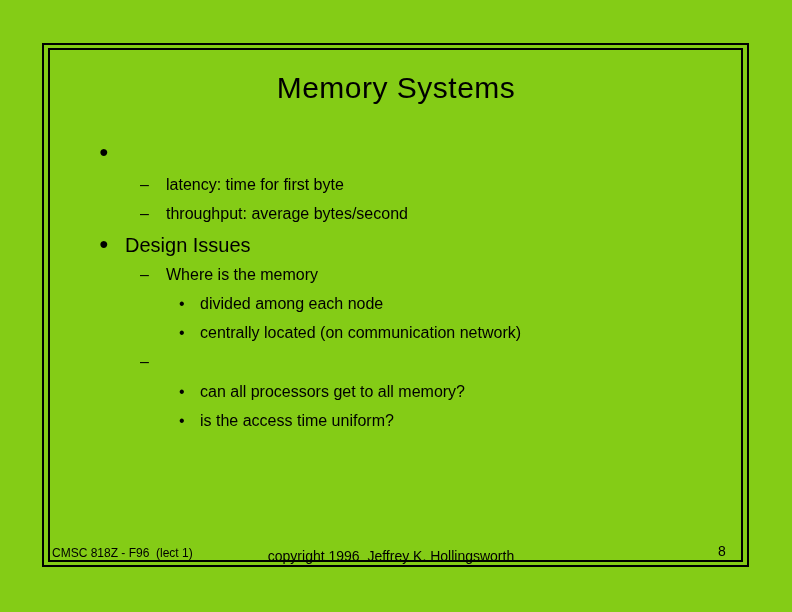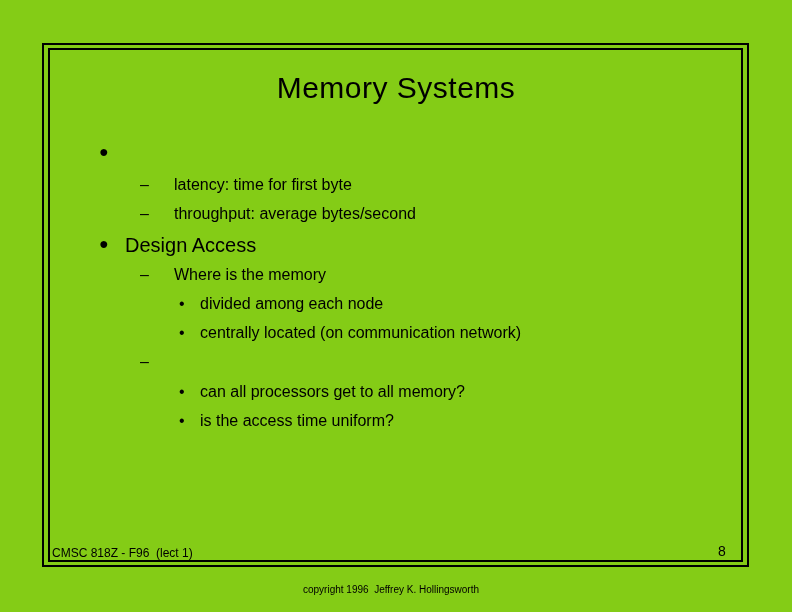--- a/index.html
+++ b/index.html
@@ -53,39 +53,38 @@
   .row .marker, .row .txt {
     position: absolute;
     top: 0;
   }
   .row.l1 { font-size: 20px; }
   .row.l2 { font-size: 16px; }
   .row.l3 { font-size: 16px; }
   .row.l1 .marker { left: 99px; font-size: 16px; top: 1px; }
   .row.l1 .txt    { left: 125px; }
   .row.l2 .marker { left: 140px; }
-  .row.l2 .txt    { left: 174px; }
+  .row.l2 .txt    { left: 166px; }
   .row.l3 .marker { left: 179px; }
   .row.l3 .txt    { left: 200px; }
   .footer-course {
     position: absolute;
     left: 52px;
     top: 546px;
     font-size: 12px;
     white-space: pre;
   }
   .footer-copyright {
     position: absolute;
     left: 0;
     right: 10px;
     top: 548px;
     text-align: center;
-    font-size: 10px;
+    font-size: 14px;
     white-space: pre;
-    margin-top: 36px;
   }
   .footer-page {
     position: absolute;
     left: 718px;
     top: 543px;
     font-size: 14px;
   }
 </style>
 </head>
 <body>
@@ -104,21 +103,21 @@
   <div class="row l2" style="top:176px;">
     <span class="marker">–</span>
     <span class="txt">latency: time for first byte</span>
   </div>
   <div class="row l2" style="top:205px;">
     <span class="marker">–</span>
     <span class="txt">throughput: average bytes/second</span>
   </div>
   <div class="row l1" style="top:234px;">
     <span class="marker">●</span>
-    <span class="txt">Design Access</span>
+    <span class="txt">Design Issues</span>
   </div>
   <div class="row l2" style="top:266px;">
     <span class="marker">–</span>
     <span class="txt">Where is the memory</span>
   </div>
   <div class="row l3" style="top:295px;">
     <span class="marker">•</span>
     <span class="txt">divided among each node</span>
   </div>
   <div class="row l3" style="top:324px;">

